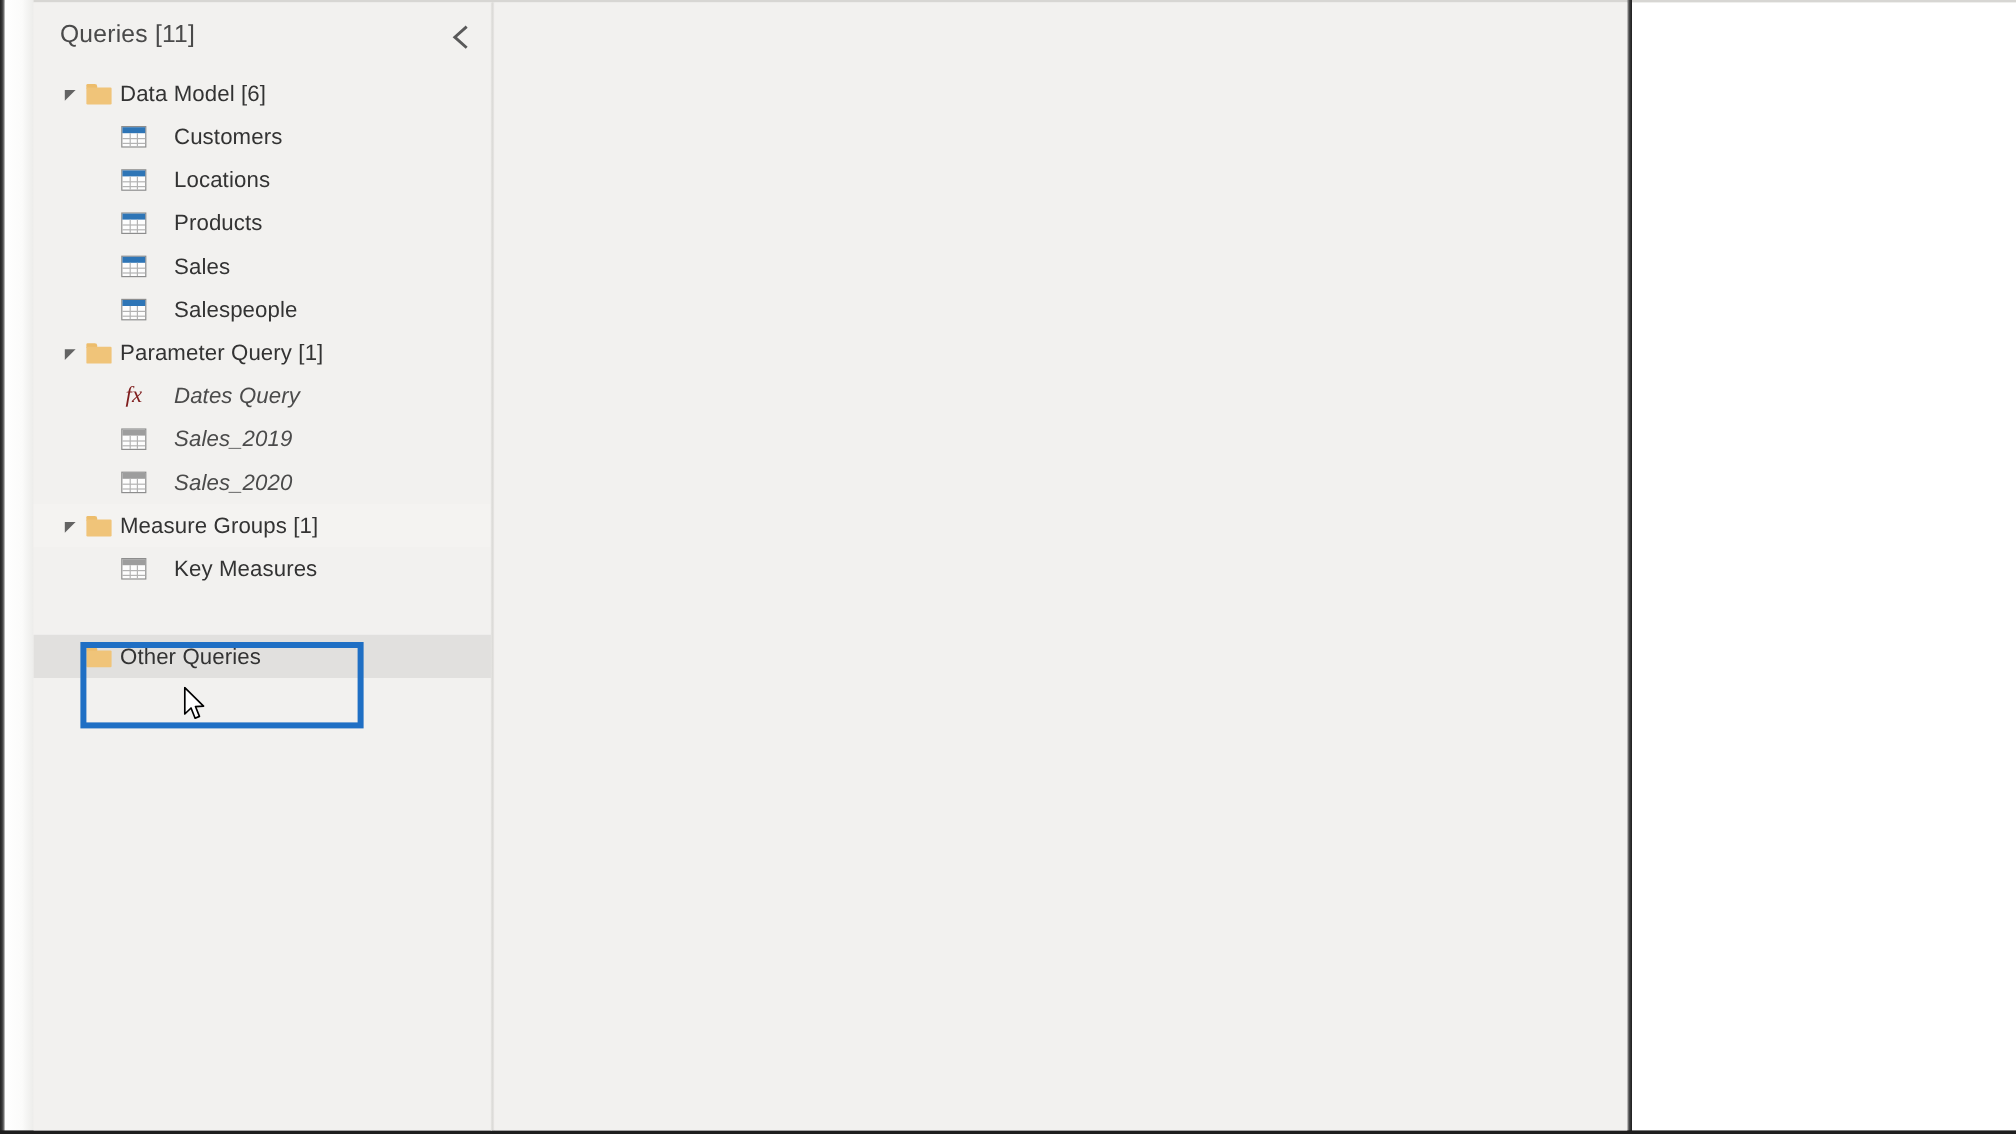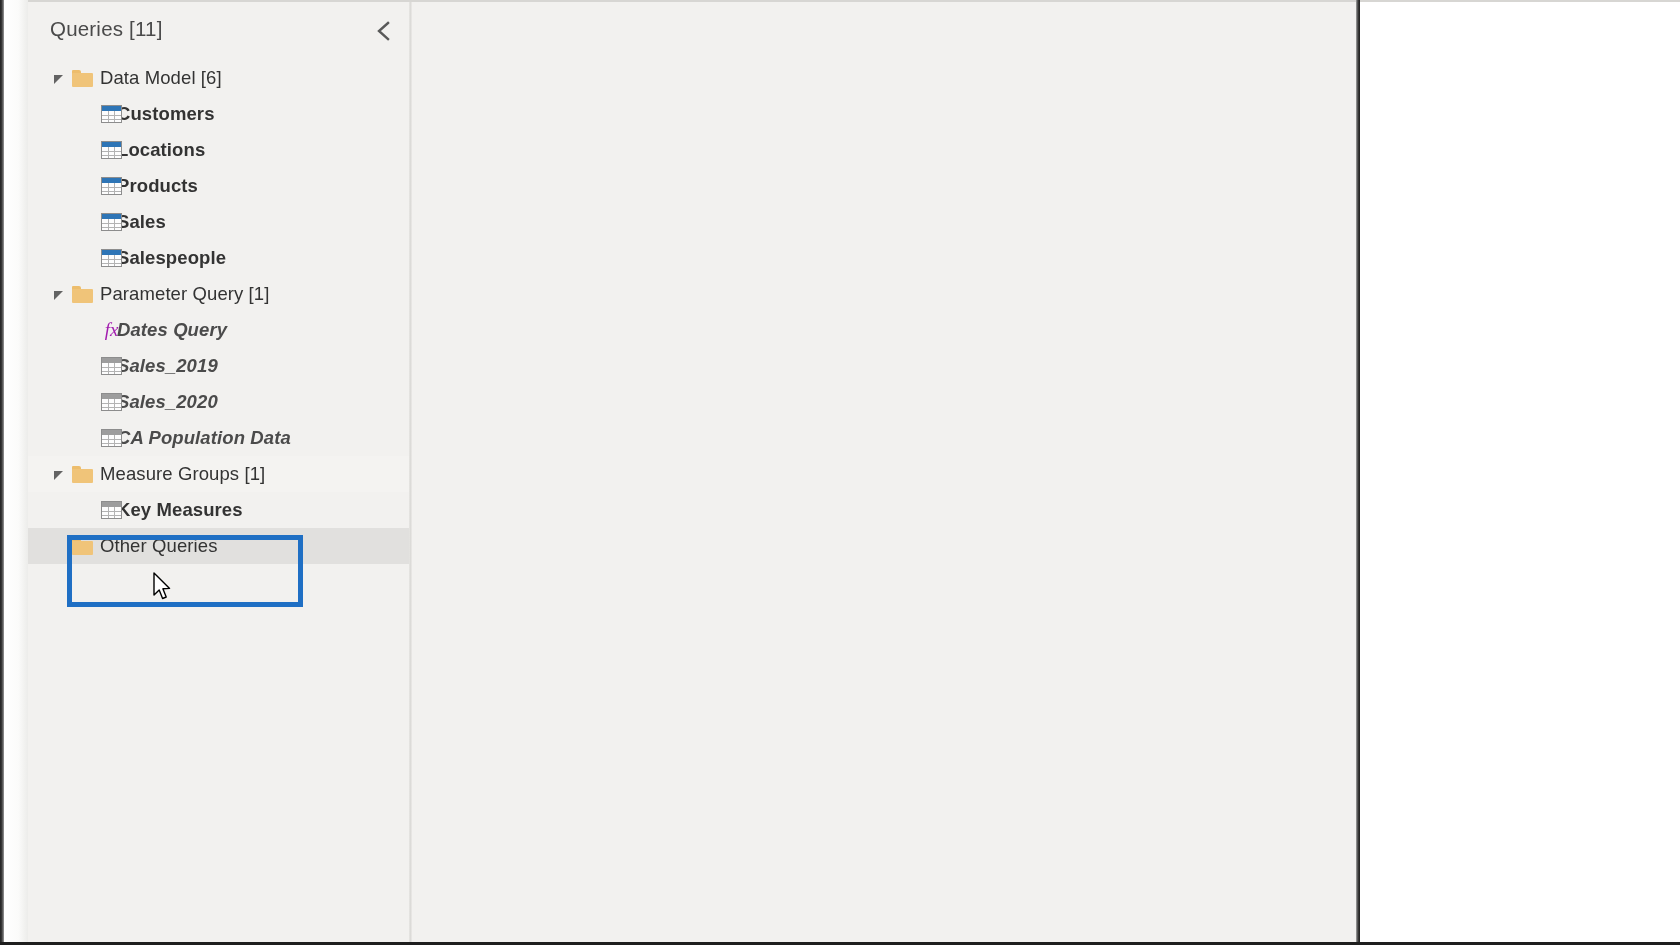--- a/index.html
+++ b/index.html
@@ -118,20 +118,21 @@
   .tree-row {
     position: relative;
     height: 36px;
     display: flex;
     align-items: center;
     white-space: nowrap;
     cursor: default;
   }
   .tree-row.selected {
     background: #e1e0de;
+    margin-top: 37px;
   }
   .tree-row.hovered {
     background: #f4f3f1;
   }
   .twisty-wrap {
     position: absolute;
     left: 22px;
     width: 16px;
     height: 16px;
     display: flex;
@@ -198,40 +199,40 @@
   }
   .table-icon .h1 { top: 9px; }
   .table-icon .h2 { top: 13px; }
 
   .fx-icon {
     width: 21px;
     flex: none;
     font-family: "Liberation Serif", serif;
     font-style: italic;
     font-size: 19px;
-    color: #a21caf;
+    color: #7f1d1d;
     text-align: center;
     line-height: 18px;
   }
 
   .tree-label {
     font-size: 18.5px;
     color: #333333;
     letter-spacing: 0.1px;
   }
   .tree-label.italic {
     font-style: italic;
     color: #4b4b4b;
   }
 
   
   .lvl-folder .icon-slot { position: absolute; left: 44px; display:flex; align-items:center; }
   .lvl-folder .tree-label { margin-left: 72px; }
   .lvl-child  .icon-slot { position: absolute; left: 73px; display:flex; align-items:center; }
-  .lvl-child  .tree-label { margin-left: 89px; font-weight: bold; }
+  .lvl-child  .tree-label { margin-left: 117px; }
 
   
   .highlight-box {
     position: absolute;
     left: 39px;
     top: 533px;
     width: 236px;
     height: 72px;
     border: 5px solid #1f6fc4;
     box-sizing: border-box;
@@ -381,32 +382,20 @@
             <div class="table-icon gray">
               <div class="hdr"></div>
               <div class="v1"></div>
               <div class="v2"></div>
               <div class="h1"></div>
               <div class="h2"></div>
             </div>
           </div>
           <span class="tree-label italic">Sales_2020</span>
         </div>
-        <div class="tree-row lvl-child">
-          <div class="icon-slot">
-            <div class="table-icon gray">
-              <div class="hdr"></div>
-              <div class="v1"></div>
-              <div class="v2"></div>
-              <div class="h1"></div>
-              <div class="h2"></div>
-            </div>
-          </div>
-          <span class="tree-label italic">CA Population Data</span>
-        </div>
         <div class="tree-row lvl-folder hovered">
           <div class="twisty-wrap">
             <div class="twisty-tri"></div>
           </div>
           <div class="icon-slot">
             <div class="folder-icon">
               <div class="tab"></div>
               <div class="body"></div>
             </div>
           </div>

